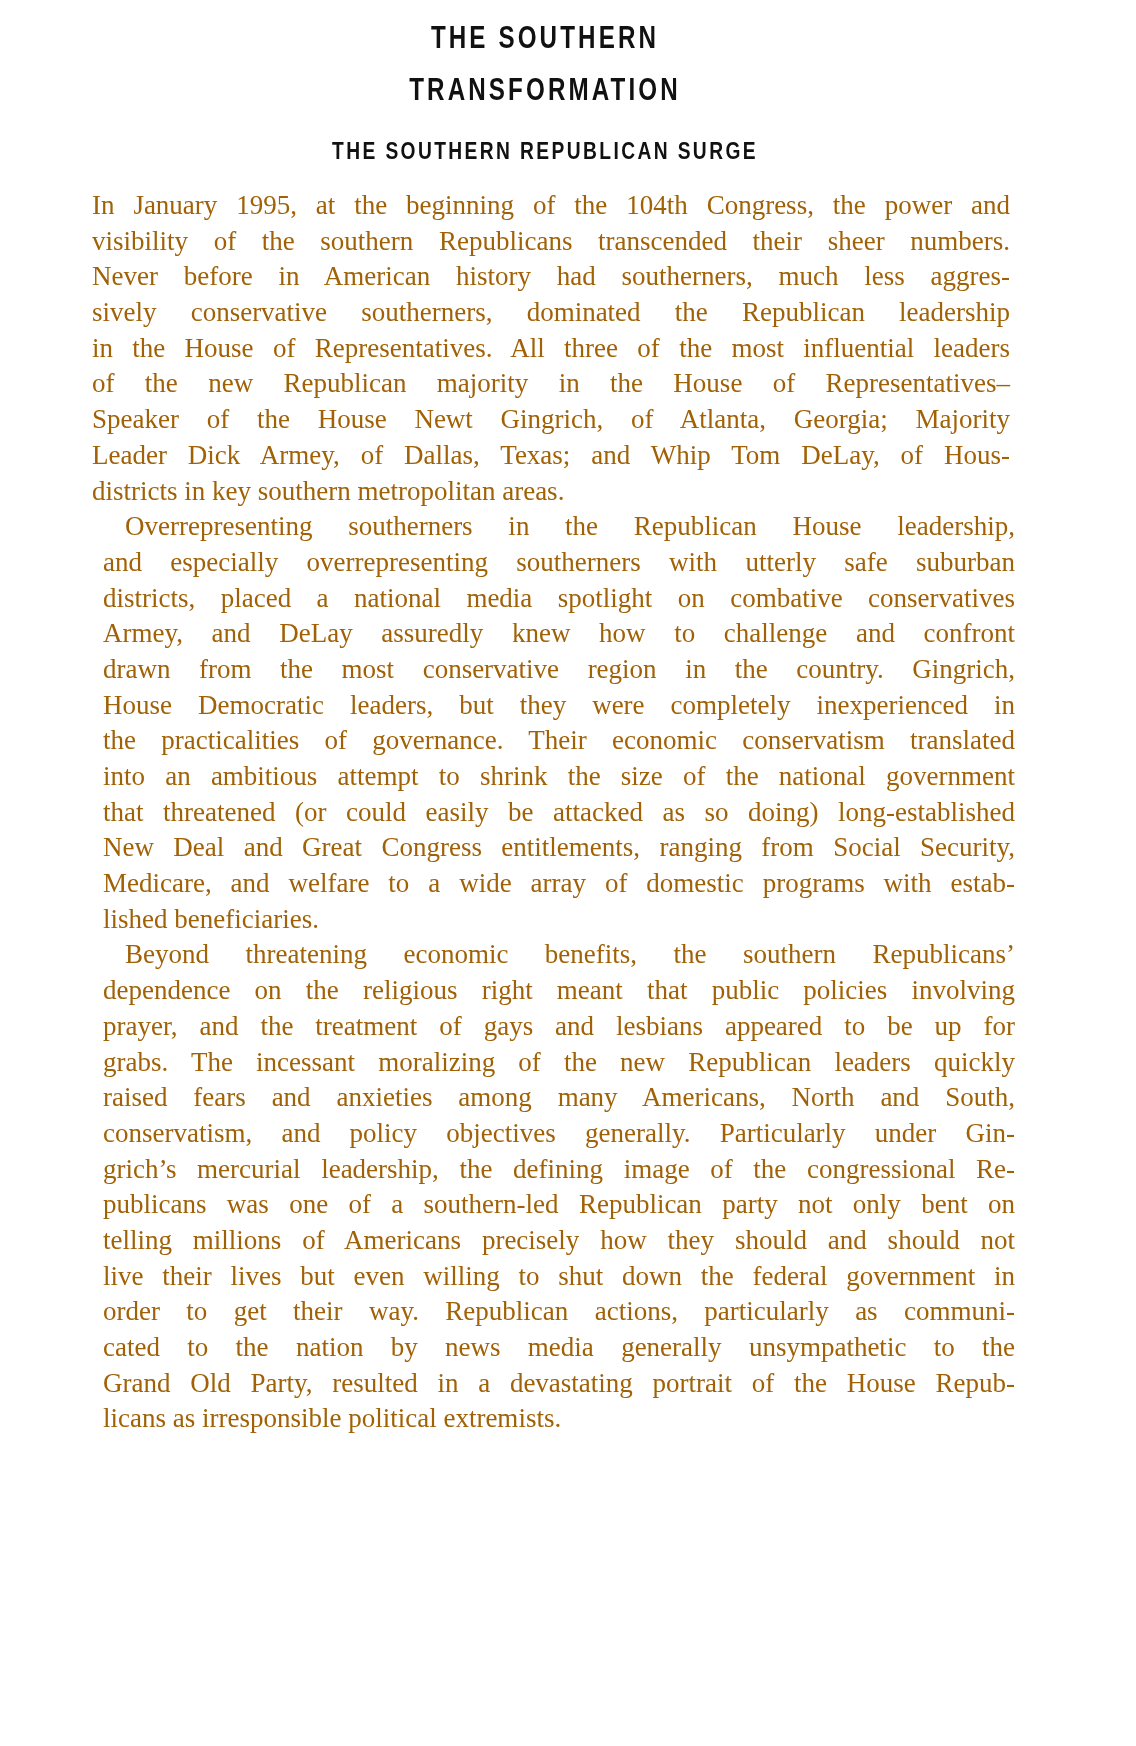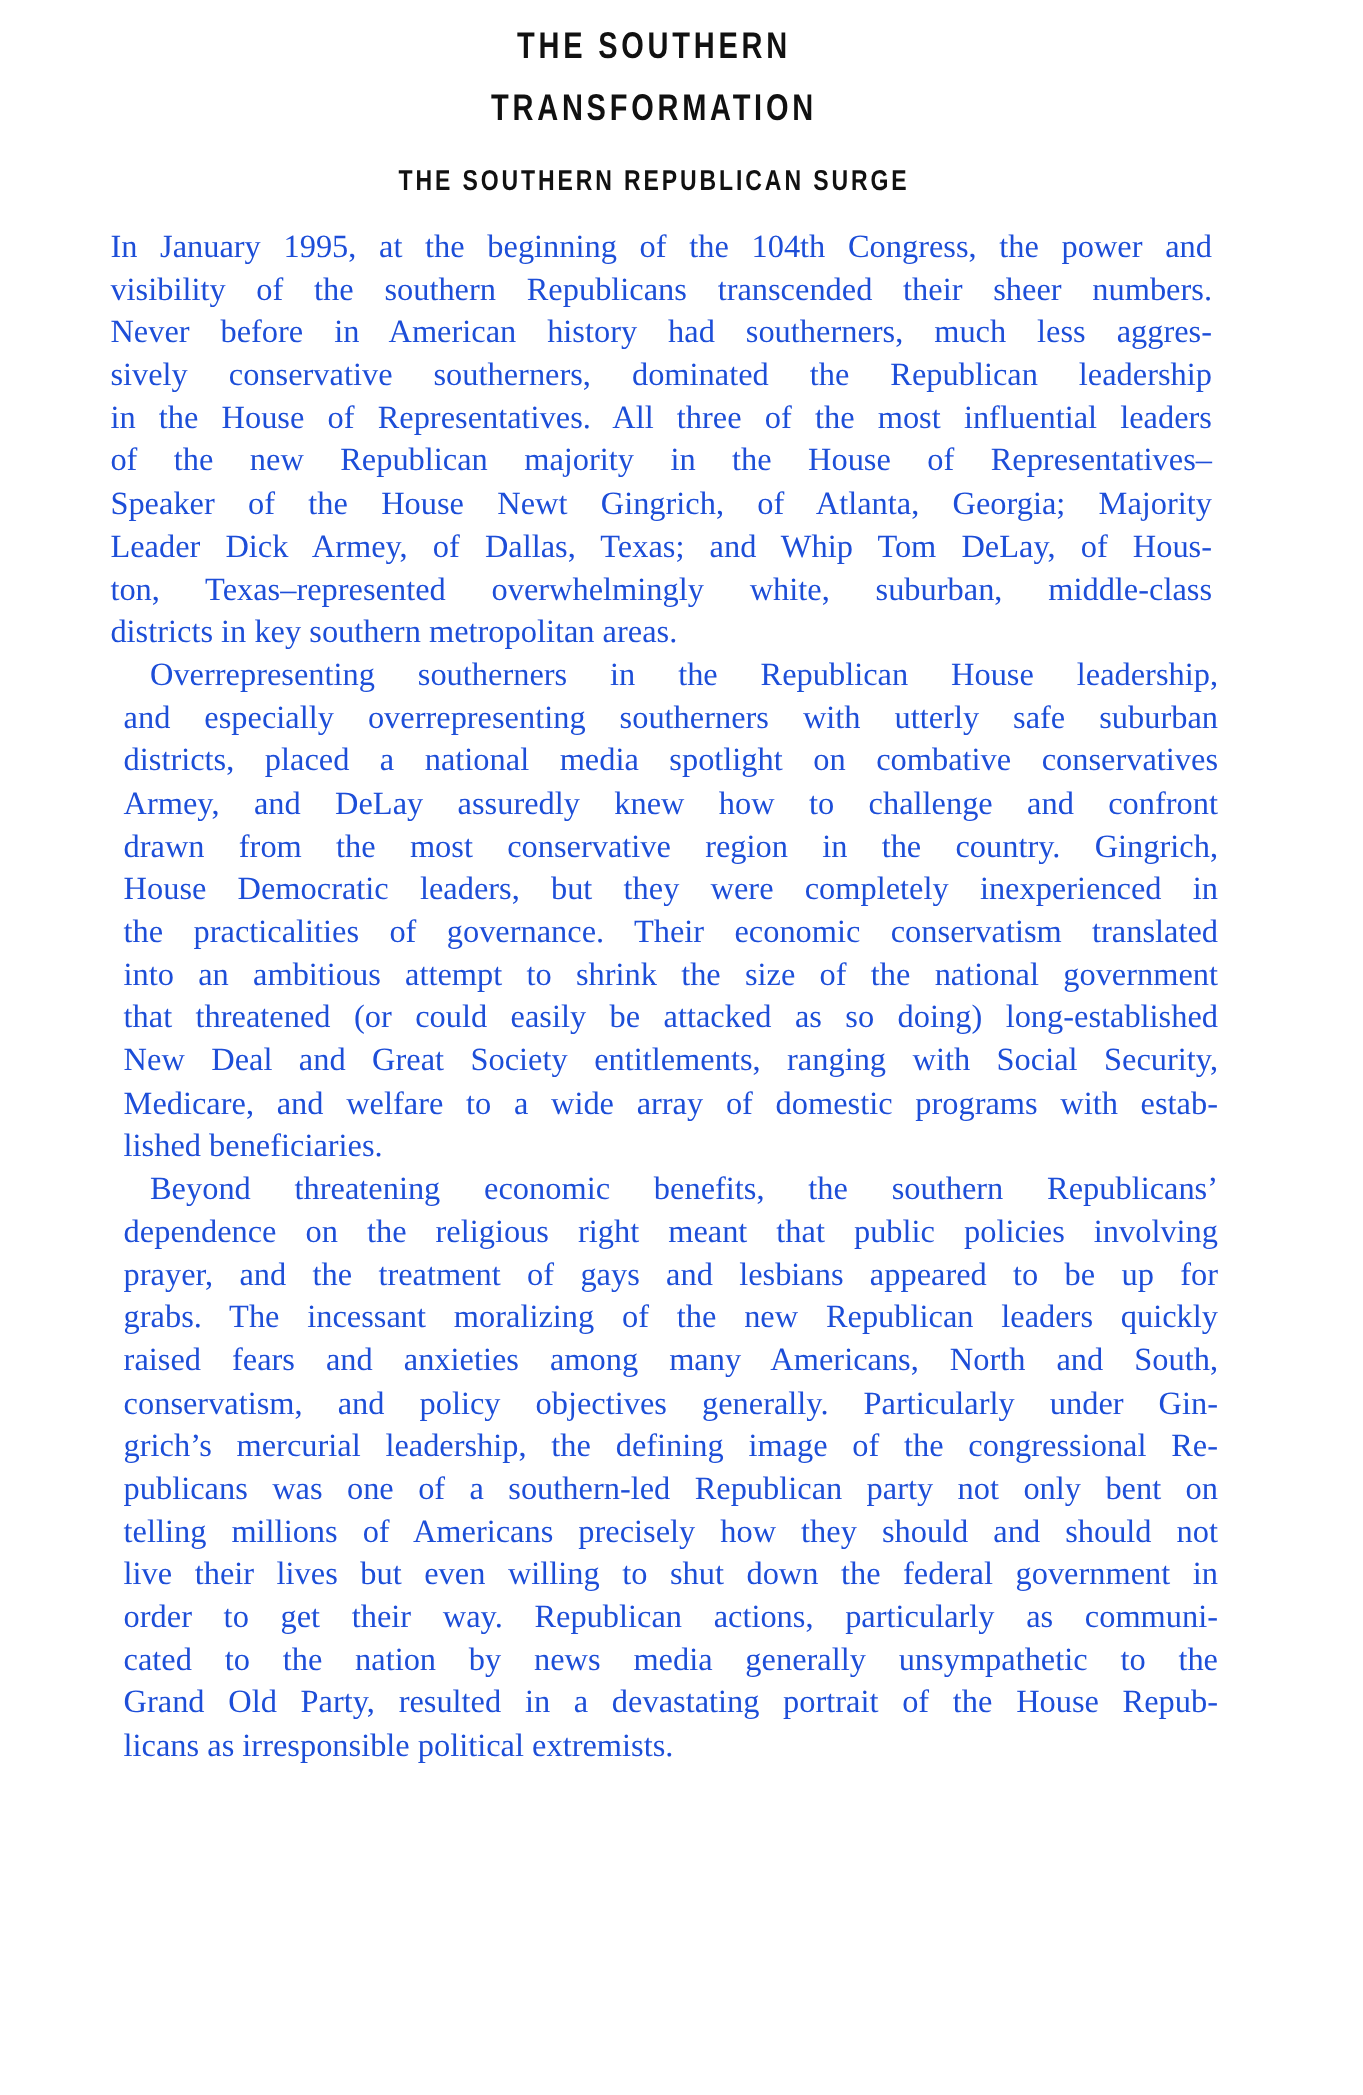--- a/index.html
+++ b/index.html
@@ -14,21 +14,21 @@
   .t1 { top:20px; }
   .t2 { top:72px; }
   .subtitle {
     position:absolute; left:0; width:1090px; text-align:center; top:137px;
     font-family:"Liberation Sans", sans-serif; font-weight:bold;
     font-size:24px; letter-spacing:3px; transform:scaleX(0.80); transform-origin:545px 0;
     color:#111;
   }
   .body {
     position:absolute; top:188px;
-    font-family:"Liberation Serif", serif; font-size:27px; color:#1d4ed8;
+    font-family:"Liberation Serif", serif; font-size:27px; color:#a16207;
   }
   .para { position:relative; }
   .p1 { left:92px; width:918px; }
   .p2, .p3 { left:103px; width:912px; }
   .line {
     height:35.7px; line-height:35.7px; white-space:nowrap;
     text-align:justify; text-align-last:justify;
     transform-origin:0 0;
   }
   .line.last { text-align-last:left; }
@@ -47,35 +47,34 @@
   <div class="body" style="left:0;width:1136px;">
     <div class="para p1">
       <div class="line">In January 1995, at the beginning of the 104th Congress, the power and</div>
       <div class="line">visibility of the southern Republicans transcended their sheer numbers.</div>
       <div class="line">Never before in American history had southerners, much less aggres-</div>
       <div class="line">sively conservative southerners, dominated the Republican leadership</div>
       <div class="line">in the House of Representatives. All three of the most influential leaders</div>
       <div class="line">of the new Republican majority in the House of Representatives–</div>
       <div class="line">Speaker of the House Newt Gingrich, of Atlanta, Georgia; Majority</div>
       <div class="line">Leader Dick Armey, of Dallas, Texas; and Whip Tom DeLay, of Hous-</div>
-      <div class="line">ton, Texas–represented overwhelmingly white, suburban, middle-class</div>
       <div class="line last">districts in key southern metropolitan areas.</div>
     </div>
 
     <div class="para p2">
       <div class="line indent first0">Overrepresenting southerners in the Republican House leadership,</div>
       <div class="line">and especially overrepresenting southerners with utterly safe suburban</div>
       <div class="line">districts, placed a national media spotlight on combative conservatives</div>
       <div class="line">Armey, and DeLay assuredly knew how to challenge and confront</div>
       <div class="line">drawn from the most conservative region in the country. Gingrich,</div>
       <div class="line">House Democratic leaders, but they were completely inexperienced in</div>
       <div class="line">the practicalities of governance. Their economic conservatism translated</div>
       <div class="line">into an ambitious attempt to shrink the size of the national government</div>
       <div class="line">that threatened (or could easily be attacked as so doing) long-established</div>
-      <div class="line">New Deal and Great Society entitlements, ranging with Social Security,</div>
+      <div class="line">New Deal and Great Congress entitlements, ranging from Social Security,</div>
       <div class="line">Medicare, and welfare to a wide array of domestic programs with estab-</div>
       <div class="line last">lished beneficiaries.</div>
     </div>
 
     <div class="para p3">
       <div class="line indent first0">Beyond threatening economic benefits, the southern Republicans’</div>
       <div class="line">dependence on the religious right meant that public policies involving</div>
       <div class="line">prayer, and the treatment of gays and lesbians appeared to be up for</div>
       <div class="line">grabs. The incessant moralizing of the new Republican leaders quickly</div>
       <div class="line">raised fears and anxieties among many Americans, North and South,</div>

